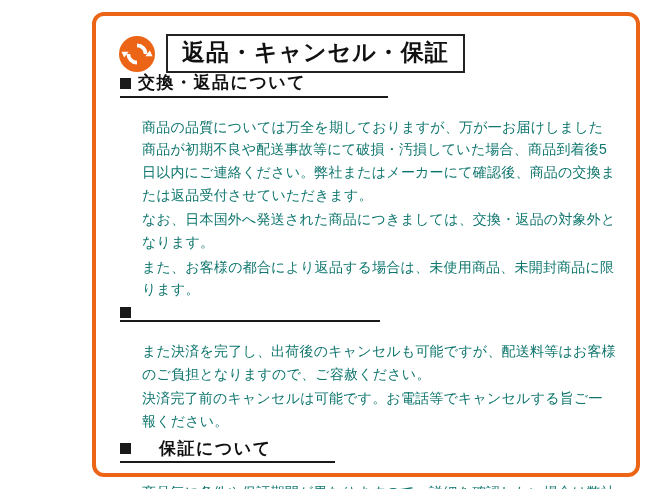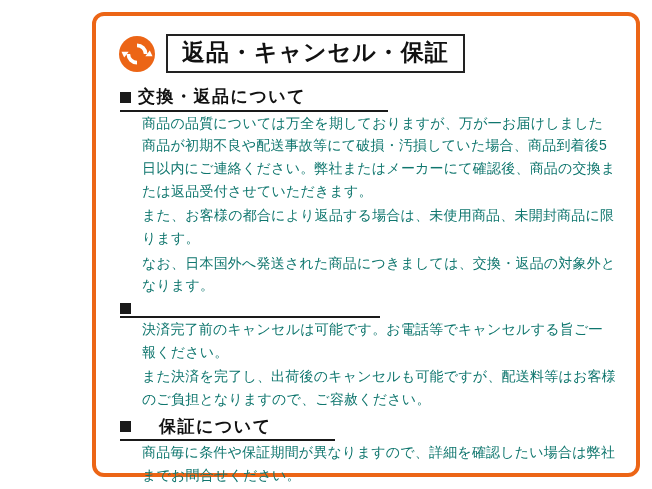--- a/index.html
+++ b/index.html
@@ -34,21 +34,20 @@
     position: relative;
     padding: 18px 20px 10px 22px;
     height: 100%;
     box-sizing: border-box;
   }
   
   .title-row {
     display: flex;
     align-items: center;
     gap: 10px;
-    margin-bottom: 14px;
   }
   .refresh-icon {
     width: 38px;
     height: 38px;
     flex: 0 0 38px;
     position: relative;
   }
   .title-box {
     border: 2px solid #222222;
     padding: 4px 14px 6px 14px;
@@ -62,21 +61,21 @@
   
   .section {
     margin-bottom: 6px;
   }
   .section-head {
     display: flex;
     align-items: center;
     gap: 7px;
     border-bottom: 2px solid #1a1a1a;
     padding-bottom: 2px;
-    margin: 0 2px 0 2px;
+    margin: 0 2px 18px 2px;
     width: 260px;
   }
   .section-head.wide { width: 268px; }
   .section-head.narrow { width: 215px; gap: 28px; }
   .sq {
     width: 11px;
     height: 11px;
     background: #1a1a1a;
     display: inline-block;
     flex: 0 0 11px;
@@ -118,30 +117,30 @@
         </span>
         <div class="title-box">返品・キャンセル・保証</div>
       </div>
 
       <div class="section">
         <div class="section-head wide">
           <span class="sq"></span>
           <span class="section-title">交換・返品について</span>
         </div>
         <p class="body-text">商品の品質については万全を期しておりますが、万が一お届けしました商品が初期不良や配送事故等にて破損・汚損していた場合、商品到着後5日以内にご連絡ください。弊社またはメーカーにて確認後、商品の交換または返品受付させていただきます。</p>
+        <p class="body-text p-gap">なお、日本国外へ発送された商品につきましては、交換・返品の対象外となります。</p>
         <p class="body-text p-gap">また、お客様の都合により返品する場合は、未使用商品、未開封商品に限ります。</p>
-        <p class="body-text p-gap">なお、日本国外へ発送された商品につきましては、交換・返品の対象外となります。</p>
       </div>
 
       <div class="section">
         <div class="section-head">
           <span class="sq"></span>
         </div>
+        <p class="body-text p-gap">また決済を完了し、出荷後のキャンセルも可能ですが、配送料等はお客様のご負担となりますので、ご容赦ください。</p>
         <p class="body-text">決済完了前のキャンセルは可能です。お電話等でキャンセルする旨ご一報ください。</p>
-        <p class="body-text p-gap">また決済を完了し、出荷後のキャンセルも可能ですが、配送料等はお客様のご負担となりますので、ご容赦ください。</p>
       </div>
 
       <div class="section">
         <div class="section-head narrow">
           <span class="sq"></span>
           <span class="section-title">保証について</span>
         </div>
         <p class="body-text">商品毎に条件や保証期間が異なりますので、詳細を確認したい場合は弊社までお問合せください。</p>
       </div>
 

